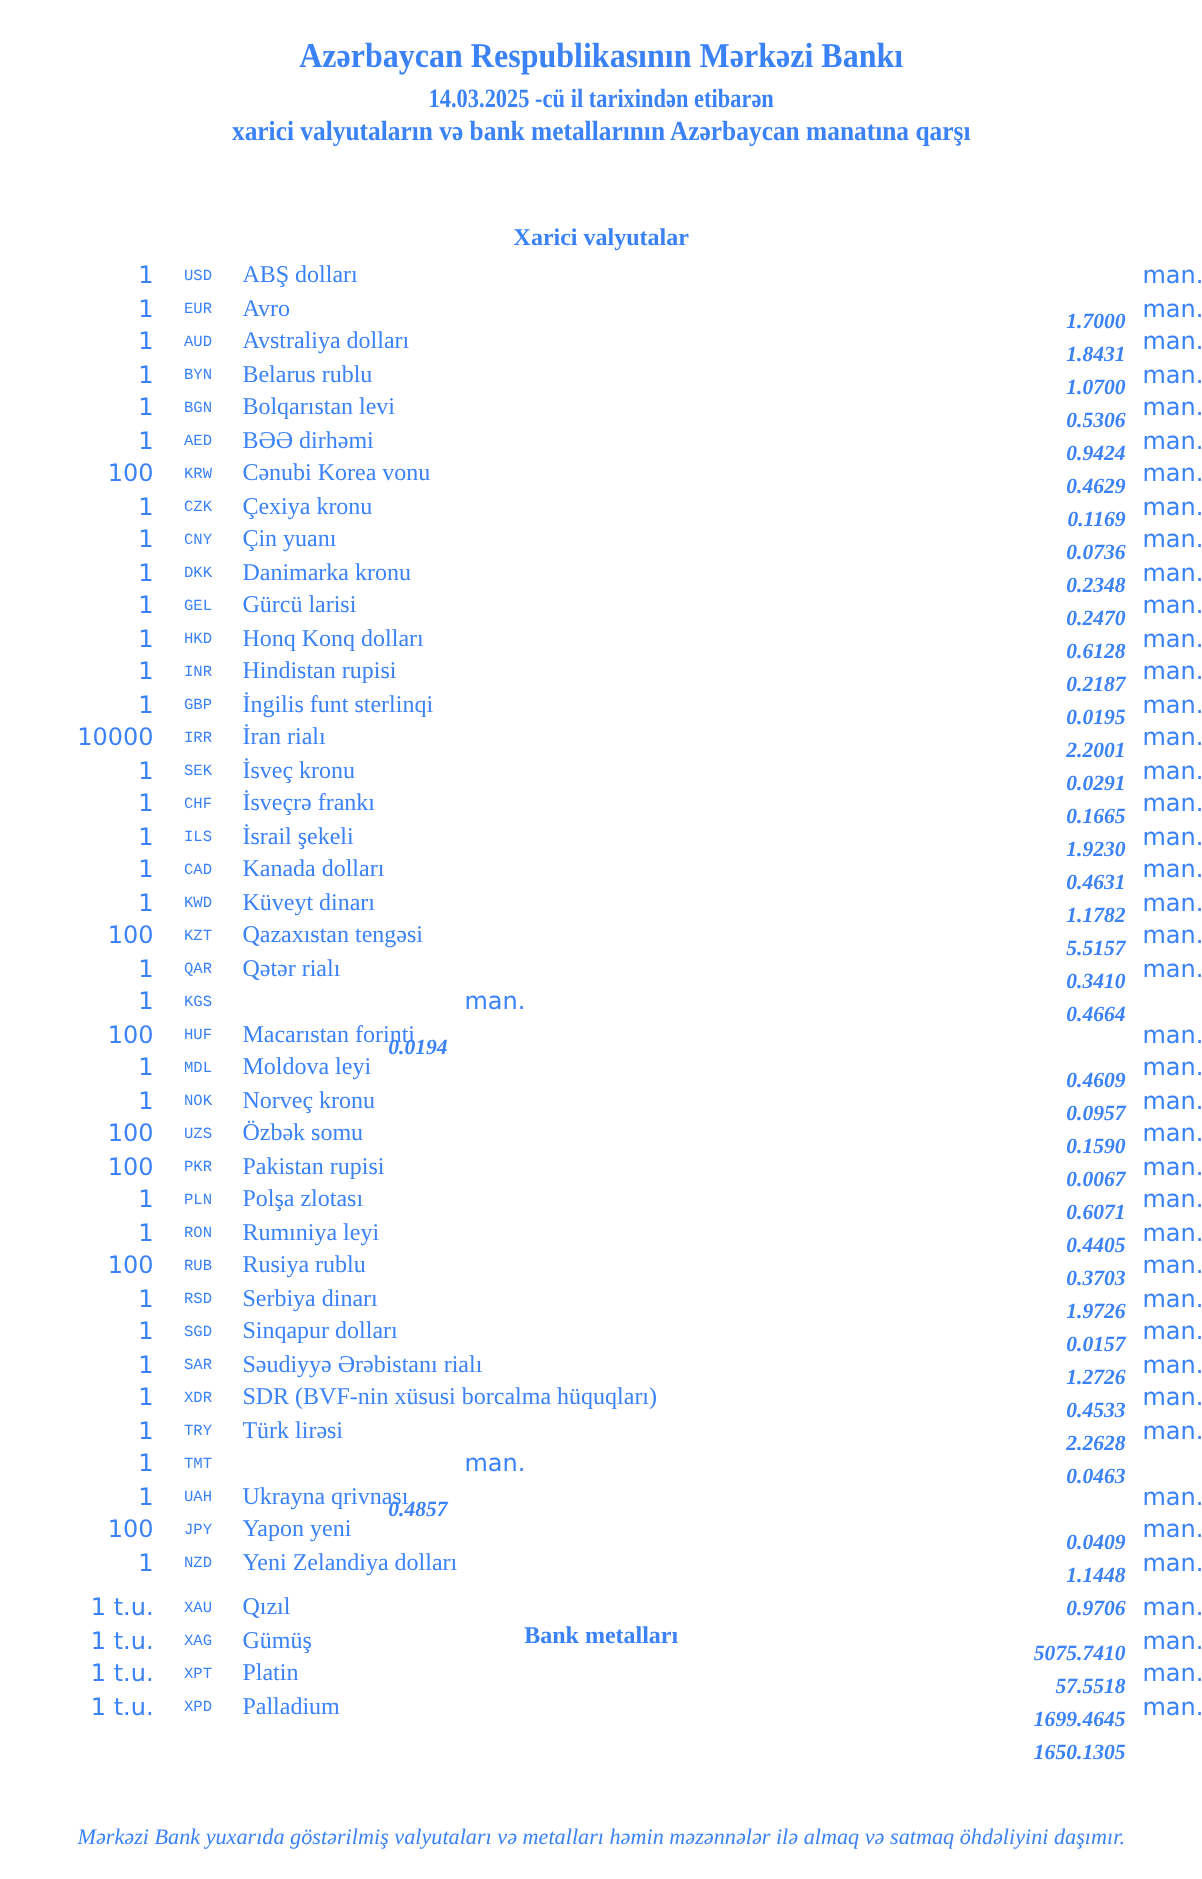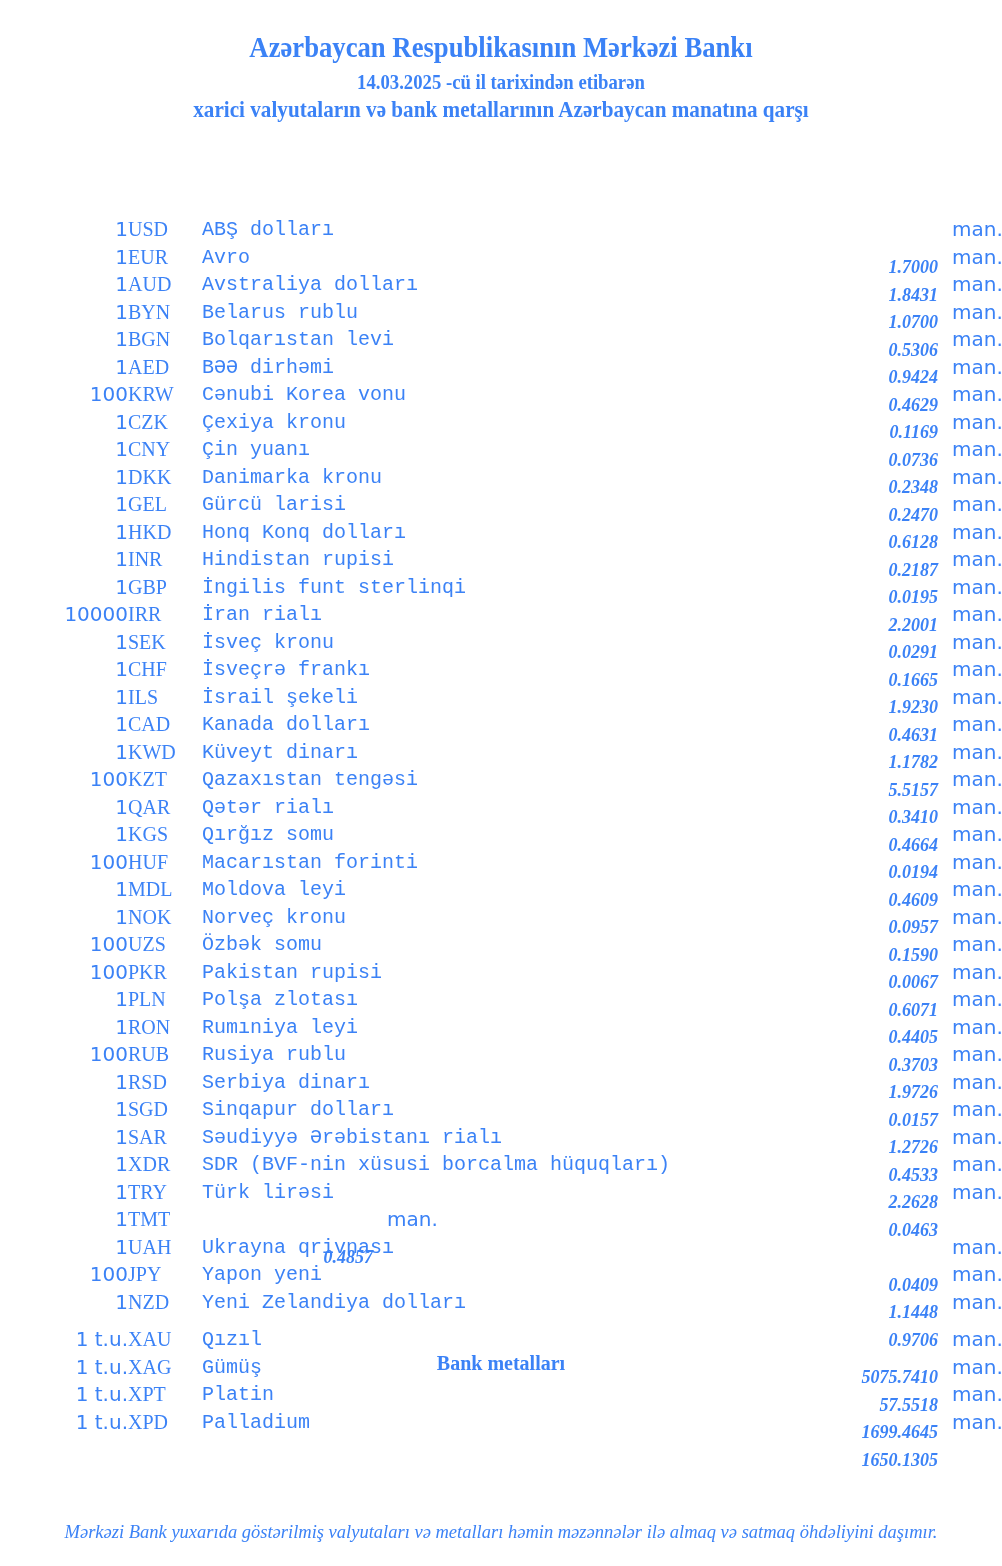--- a/index.html
+++ b/index.html
@@ -51,27 +51,28 @@
   .row { display: flex; height: 27.5px; }
   .row > span { line-height: 27.5px; white-space: nowrap; }
   .cell-qty {
     width: 128px;
     text-align: right;
     font-family: "DejaVu Sans", sans-serif;
     font-size: 20px;
   }
   .cell-code {
     width: 74px;
-    font-family: Liberation Serif, serif;
-    font-size: 20px;
+    text-align: center;
+    font-family: Liberation Mono, monospace;
+    font-size: 13px;
   }
   .cell-name {
     flex: 1;
     text-align: left;
-    font-family: Liberation Mono, monospace;
+    font-family: Liberation Serif, serif;
     font-size: 20px;
     overflow: hidden;
   }
   .cell-rate {
     width: 171px;
     text-align: right;
     font-family: "Liberation Serif", serif;
     font-style: italic;
     font-weight: bold;
     font-size: 18px;
@@ -93,20 +94,21 @@
   }
 </style>
 </head>
 <body>
 
 <div id="page">
   <div id="doc-title" class="centered">Azərbaycan Respublikasının Mərkəzi Bankı</div>
   <div id="doc-date" class="centered">14.03.2025 -cü il tarixindən etibarən</div>
   <div id="doc-subtitle" class="centered">xarici valyutaların və bank metallarının Azərbaycan manatına qarşı</div>
 
+  <div id="currencies-title" class="centered section-title">Xarici valyutalar</div>
   <div id="currency-table" class="rates-table">
       <div class="row">
         <span class="cell-qty">1</span>
         <span class="cell-code">USD</span>
         <span class="cell-name">ABŞ dolları</span>
         <span class="cell-rate">1.7000</span>
         <span class="cell-unit">man.</span>
       </div>
       <div class="row">
         <span class="cell-qty">1</span>
@@ -251,21 +253,20 @@
       <div class="row">
         <span class="cell-qty">1</span>
         <span class="cell-code">QAR</span>
         <span class="cell-name">Qətər rialı</span>
         <span class="cell-rate">0.4664</span>
         <span class="cell-unit">man.</span>
       </div>
       <div class="row">
         <span class="cell-qty">1</span>
         <span class="cell-code">KGS</span>
-        <span class="cell-name">Qırğız somu</span>
         <span class="cell-rate">0.0194</span>
         <span class="cell-unit">man.</span>
       </div>
       <div class="row">
         <span class="cell-qty">100</span>
         <span class="cell-code">HUF</span>
         <span class="cell-name">Macarıstan forinti</span>
         <span class="cell-rate">0.4609</span>
         <span class="cell-unit">man.</span>
       </div>

